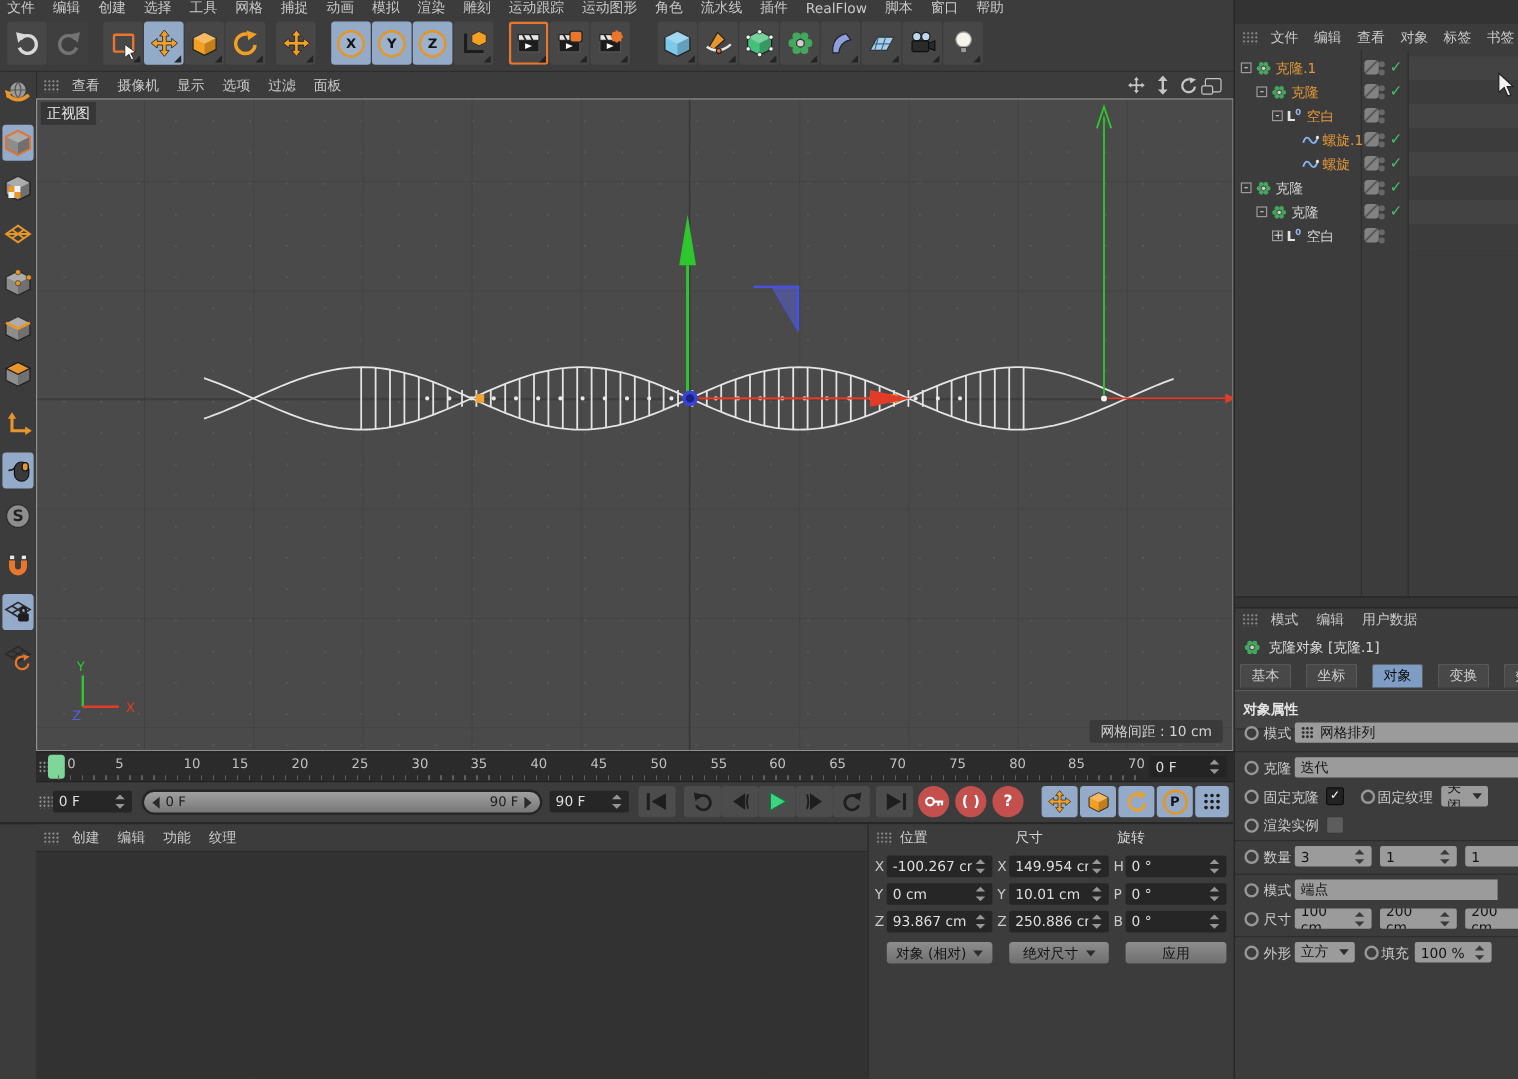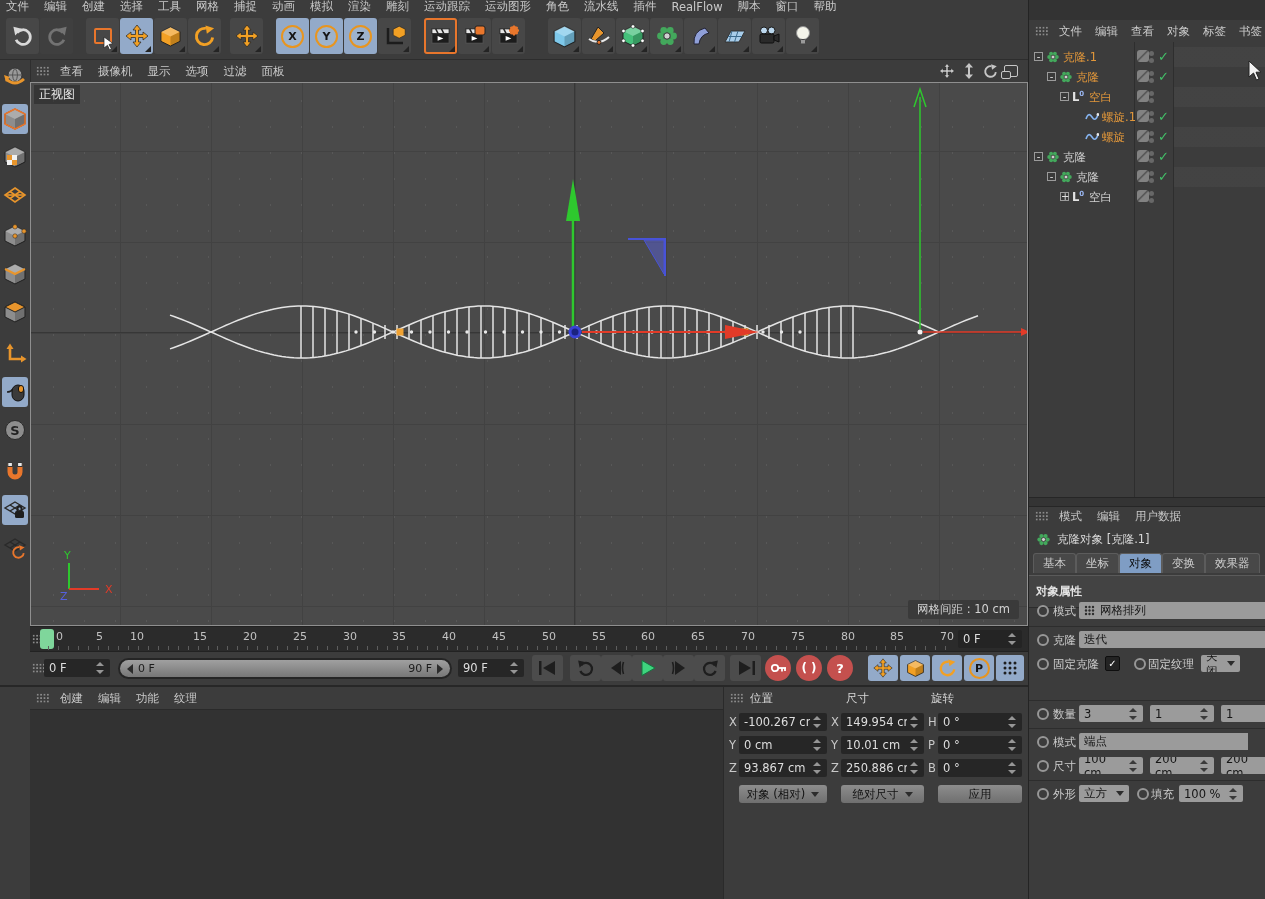--- a/index.html
+++ b/index.html
@@ -31,21 +31,21 @@
   .spin i{display:block;width:0;border-left:4px solid transparent;border-right:4px solid transparent}
   .spin .up{border-bottom:4px solid #969696}.spin .dn{border-top:4px solid #969696}
   .afield{background:#9b9b9b;color:#151515;border-radius:2px;display:flex;align-items:center;padding:0 5px;height:17px;position:absolute;box-sizing:border-box;overflow:hidden}
   .afield .spin .up{border-bottom:4px solid #3a3a3a}.afield .spin .dn{border-top:4px solid #3a3a3a}
   .dda{margin-left:auto;border-left:4px solid transparent;border-right:4px solid transparent;border-top:5px solid #2c2c2c;flex:none}
   .radio{position:absolute;width:8px;height:8px;border:2px solid #979797;border-radius:50%;top:4px}
   .alabel{position:absolute;color:#cdcdcd;white-space:nowrap;top:3px}
   .sep{position:absolute;left:0;right:0;height:1px;background:#2d2d2d}
   
   .tab{height:19px;padding:0 9px;background:#484848;border:1px solid #5c5c5c;border-bottom:none;border-radius:3px 3px 0 0;
-       display:flex;align-items:center;margin-right:0;color:#cfcfcf;flex:none}
+       display:flex;align-items:center;margin-right:12px;color:#cfcfcf;flex:none}
   .tab.active{background:#7f9dc4;color:#0a0a0a}
   
   .trow{position:absolute;left:0;width:100%;height:20px}
   .oname{position:absolute;top:3px;white-space:nowrap}
   .orange{color:#e2973a}.white{color:#d2d2d2}
   .ebox{position:absolute;top:5px;width:9px;height:9px;border:1px solid #9b9b9b;background:#3a3a3a;color:#e0e0e0;
         font-size:10px;line-height:7px;text-align:center;box-sizing:border-box}
   .ebox.minus:after{content:"-"}.ebox.plus:after{content:"+"}
   .laysq{position:absolute;top:3px;left:108px;width:12px;height:12px;border-radius:3px;
          background:linear-gradient(135deg,#828282 40%,#4e4e4e 47%,#828282 56%)}
@@ -525,21 +525,21 @@
 
     <div class="abs" style="right:8px;bottom:6px;padding:2px 9px;background:#3a3a3a;color:#d2d2d2;border-radius:2px">网格间距 : 10 cm</div>
   </div>
 </div>
 
 <div class="abs" style="left:30px;top:626px;width:998px;height:26px;background:#2b2b2b;border-top:1px solid #222;border-bottom:1px solid #222;box-sizing:border-box">
   <span class="grip" style="position:absolute;left:2px;top:7px"></span>
   <div class="abs" style="left:10px;top:2px;width:14px;height:20px;background:#7fd69b;border-radius:3px"></div>
   <span class="tick" style="left:26px">0</span>
   <span class="tick" style="left:66px">5</span>
-  <span class="tick" style="left:100px">10</span>
+  <span class="tick" style="left:123px">10</span>
   <span class="tick" style="left:163px">15</span>
   <span class="tick" style="left:213px">20</span>
   <span class="tick" style="left:263px">25</span>
   <span class="tick" style="left:313px">30</span>
   <span class="tick" style="left:362px">35</span>
   <span class="tick" style="left:412px">40</span>
   <span class="tick" style="left:462px">45</span>
   <span class="tick" style="left:512px">50</span>
   <span class="tick" style="left:562px">55</span>
   <span class="tick" style="left:611px">60</span>
@@ -925,20 +925,25 @@
   <div class="abs" style="left:0;top:654px;width:237px;height:22px">
     <span class="radio" style="left:8px"></span>
     <span class="alabel" style="left:24px">固定克隆</span>
     <span class="abs" style="left:76px;top:2px;width:13px;height:13px;background:#232323;border:1px solid #0e0e0e;border-radius:2px;color:#fff;font-size:10px;line-height:13px;text-align:center">✓</span>
     <span class="radio" style="left:105px"></span>
     <span class="alabel" style="left:119px">固定纹理</span>
     <div class="afield" style="left:172px;top:1px;width:39px">
         <span>关闭</span>
         <span class="dda"></span>
       </div>
+  </div>
+  <div class="abs" style="left:0;top:678px;width:237px;height:22px">
+    <span class="radio" style="left:8px"></span>
+    <span class="alabel" style="left:24px">渲染实例</span>
+    <span class="abs" style="left:76px;top:2px;width:13px;height:13px;background:#5d5d5d;border:1px solid #3a3a3a;border-radius:2px"></span>
   </div>
   <div class="sep" style="top:700px"></div>
   <div class="abs" style="left:0;top:704px;width:237px;height:22px">
     <span class="radio" style="left:8px"></span>
     <span class="alabel" style="left:24px">数量</span>
     <div class="afield" style="left:50px;top:1px;width:64px">
         <span style="flex:1">3</span>
         <span class="spin">
           <i class="up"></i>
           <i class="dn"></i>

